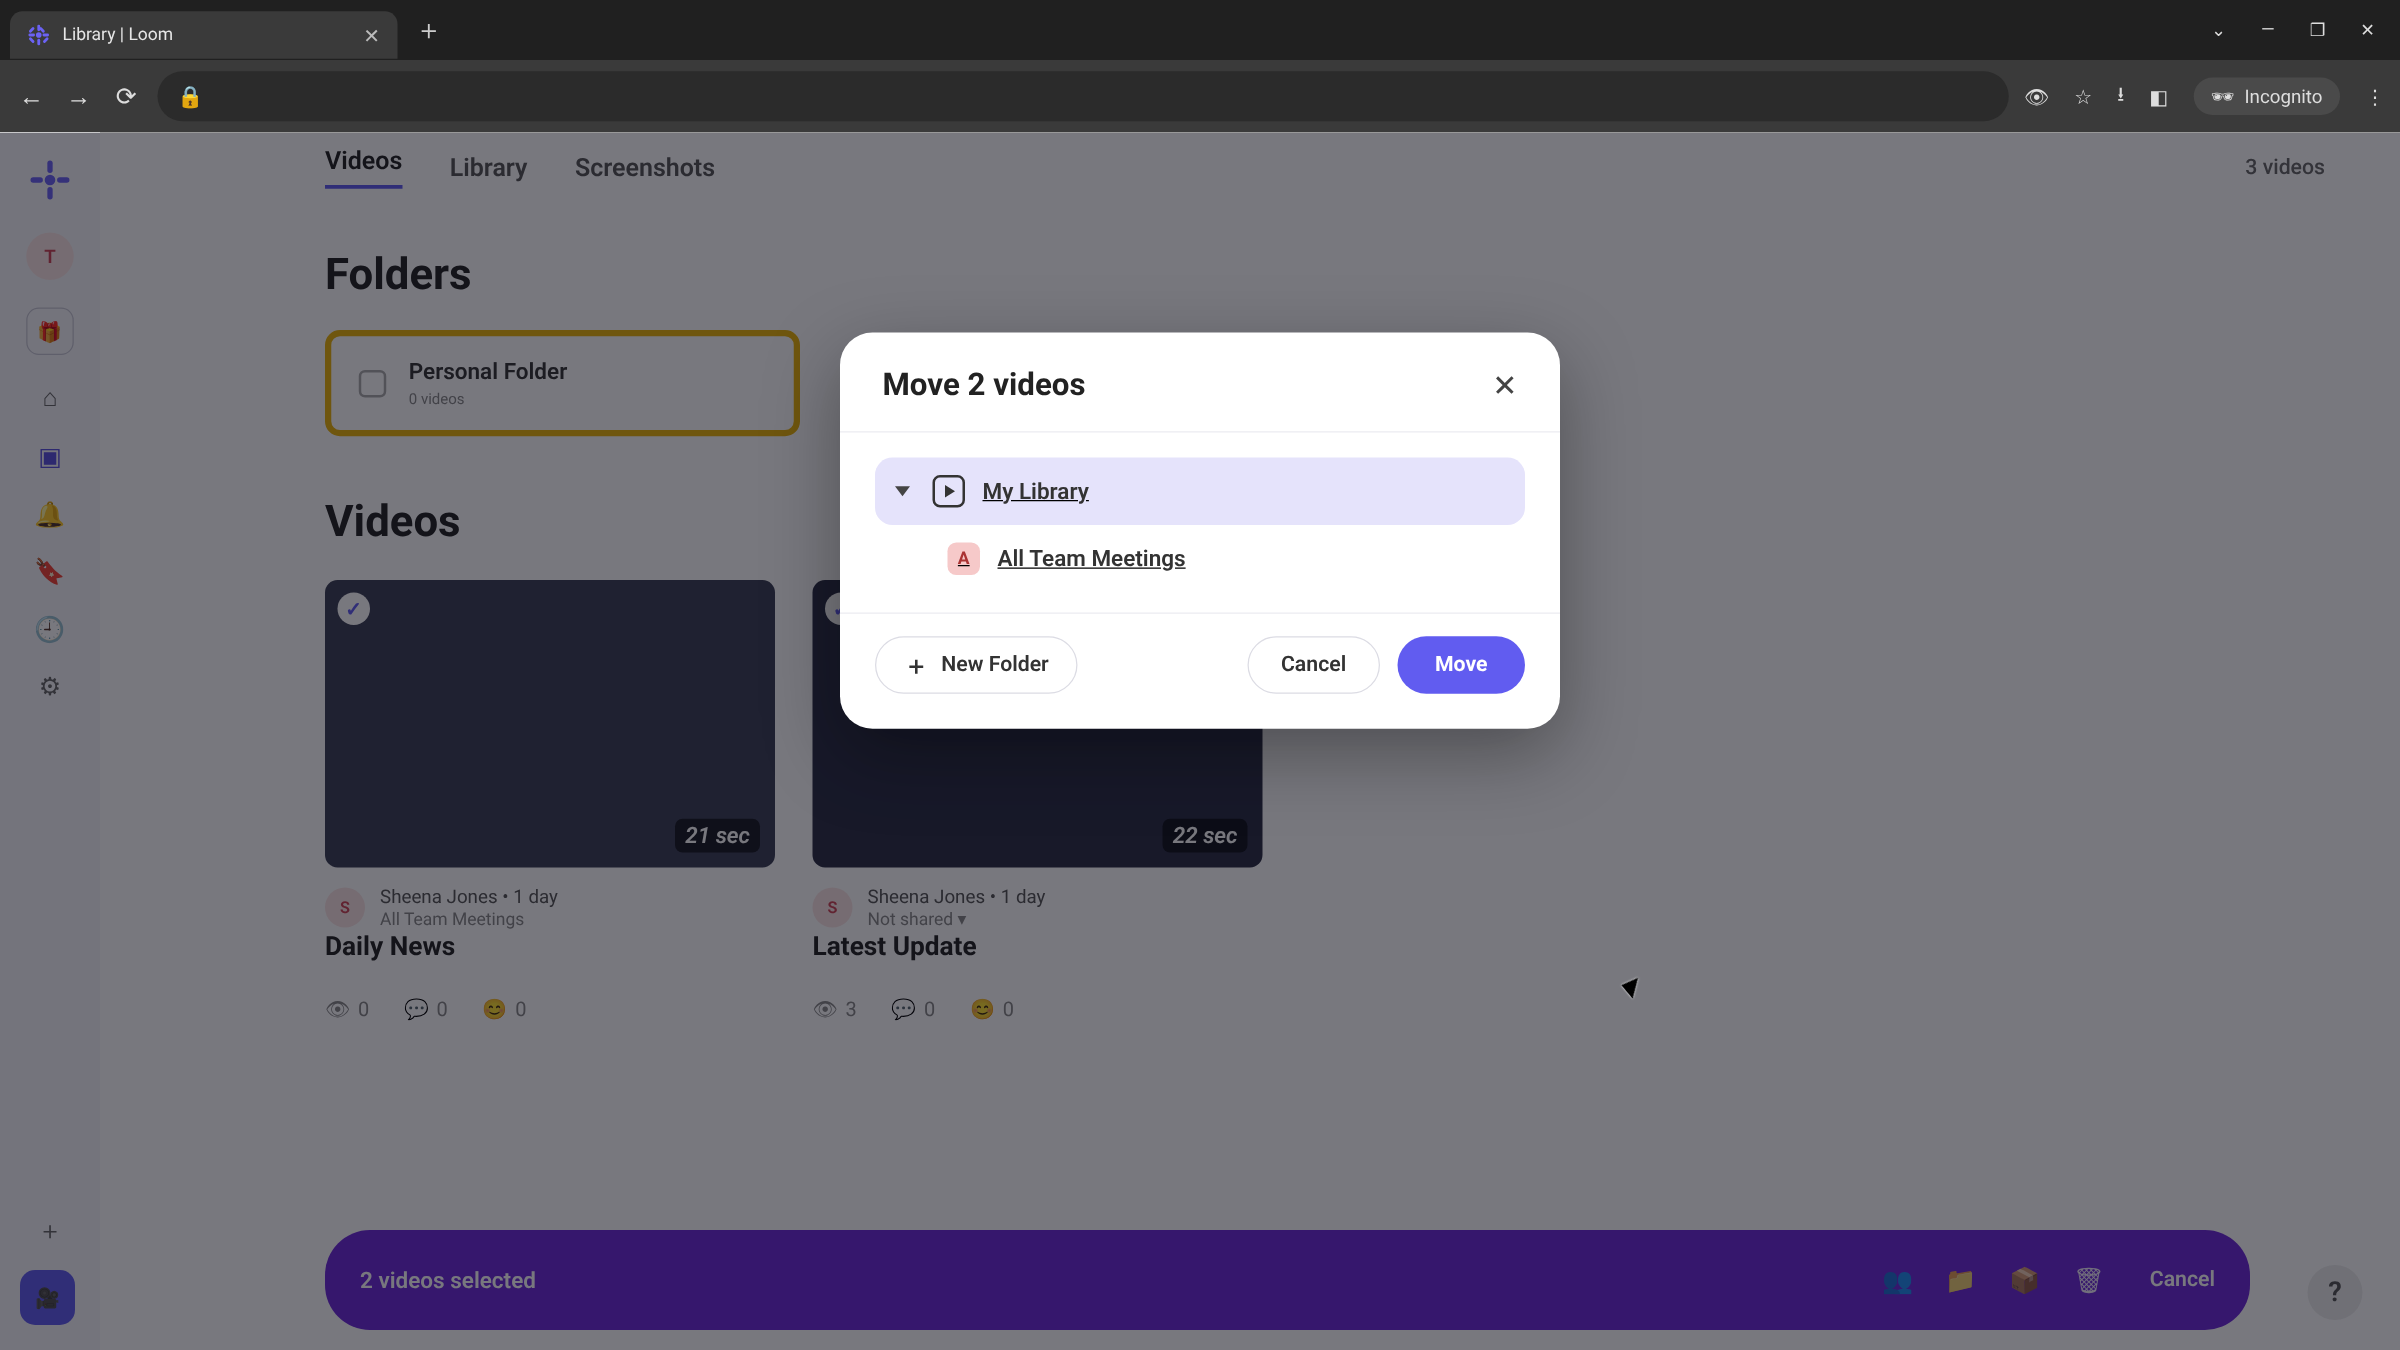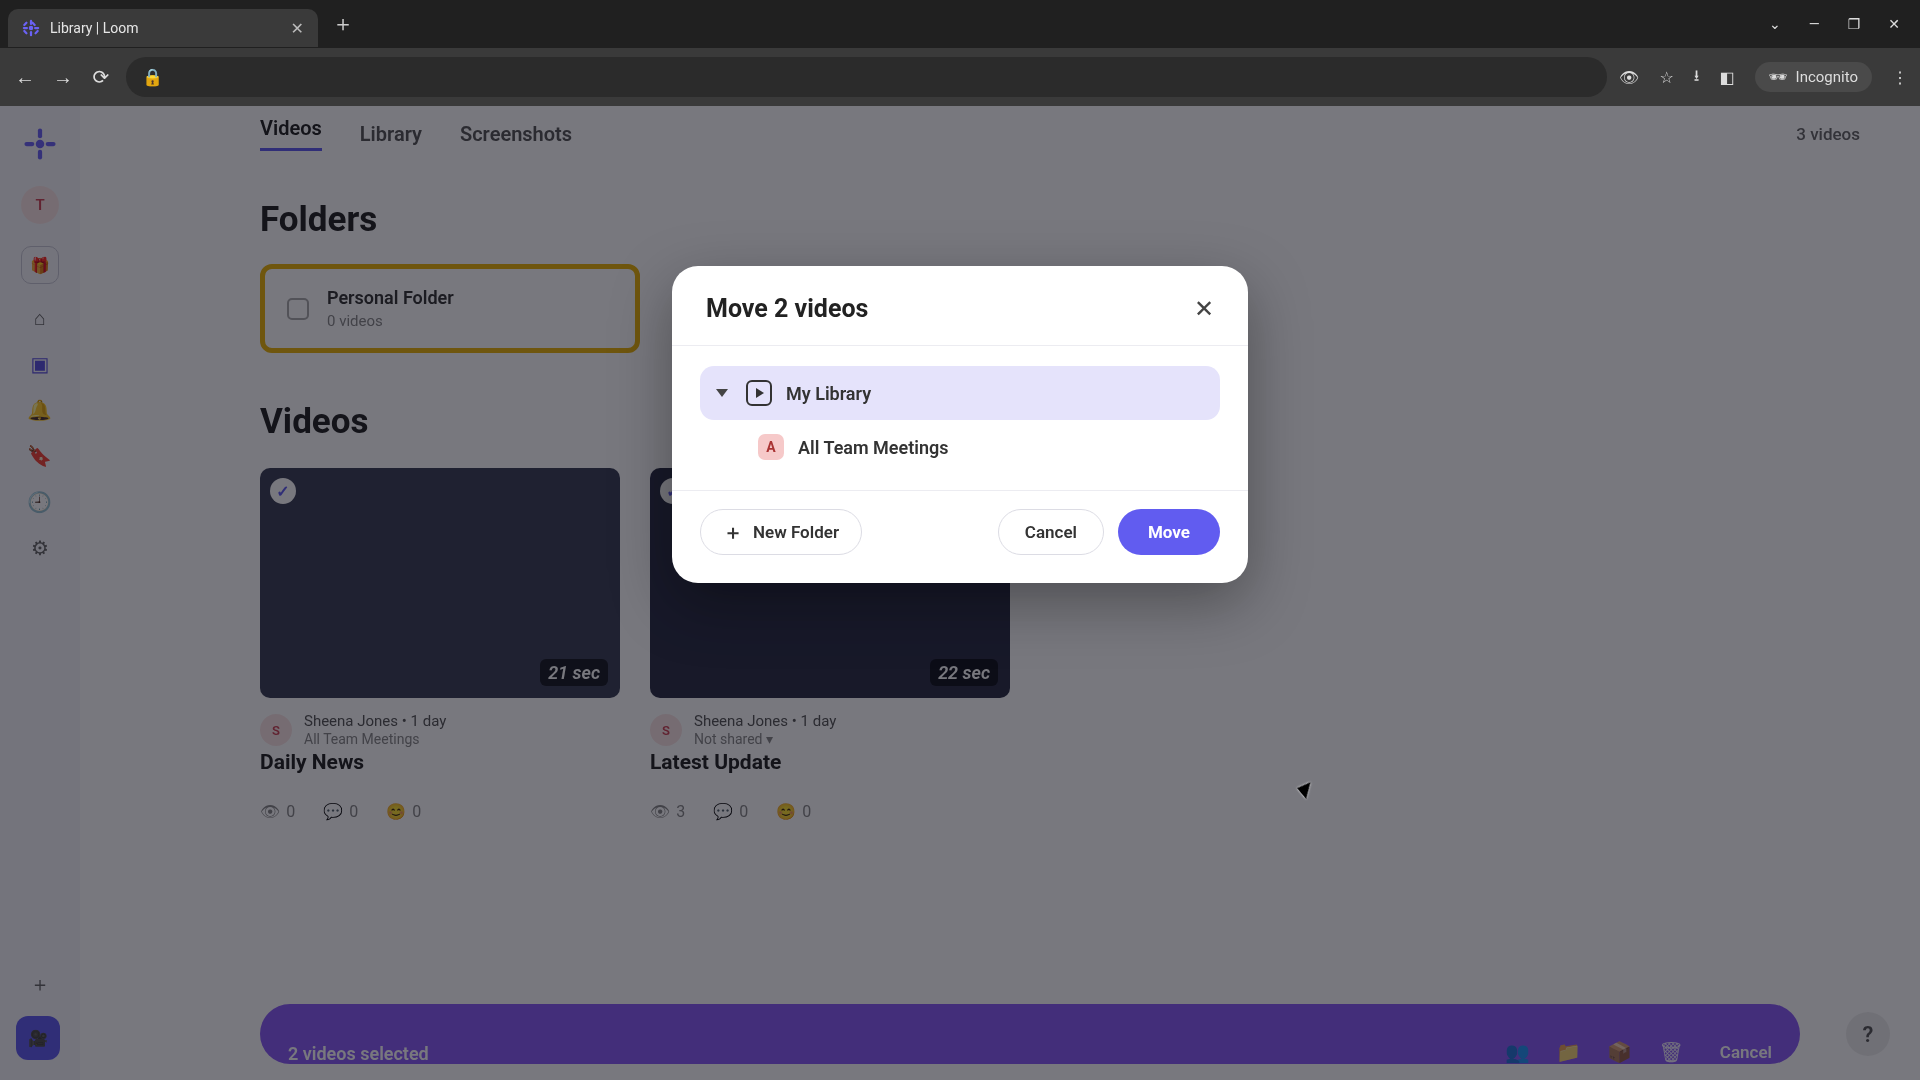--- a/index.html
+++ b/index.html
@@ -38,51 +38,51 @@
 
 .main { margin-left: 80px; padding: 10px 60px 40px 180px; }
 .tabs-row { display: flex; gap: 38px; font-size: 20px; color: #555; font-weight: 600; align-items: center; }
 .tabs-row .active { color: #222; border-bottom: 3px solid #615cf0; padding-bottom: 8px; }
 .video-count { margin-left: auto; color: #666; font-size: 17px; font-weight: 500; }
 
 .section-title { font-size: 35px; font-weight: 700; color: #222; margin-top: 48px; margin-bottom: 24px; }
 .folder-card { display: flex; align-items: center; gap: 18px; border: 5px solid #eab308; border-radius: 12px; padding: 18px 22px; width: 380px; }
 .folder-check { width: 22px; height: 22px; border: 2px solid #aaa; border-radius: 5px; }
 .folder-name { font-size: 18px; font-weight: 600; color: #333; }
-.folder-sub { font-size: 15px; color: #888; margin-top: 4px; }
+.folder-sub { font-size: 12px; color: #888; margin-top: 4px; }
 
 .videos-grid { display: flex; gap: 30px; margin-top: 26px; }
 .video-card { width: 360px; }
 .thumb { width: 360px; height: 230px; background: #3b3f55; border-radius: 10px; position: relative; }
 .thumb-check { position: absolute; top: 10px; left: 10px; width: 26px; height: 26px; background: #fff; border-radius: 50%; display: flex; align-items: center; justify-content: center; color: #615cf0; font-weight: 700; }
 .thumb-dur { position: absolute; bottom: 12px; right: 12px; background: rgba(0,0,0,0.6); color: #fff; font-size: 18px; border-radius: 6px; padding: 3px 8px; font-weight: 600; font-style: italic; }
 .meta-row { display: flex; gap: 12px; margin-top: 14px; align-items: center; }
 .meta-av { width: 32px; height: 32px; border-radius: 50%; background: #fbe5e5; display:flex; align-items:center; justify-content:center; font-size:13px; color:#c45; font-weight:600; }
 .meta-text { font-size: 15px; color: #555; }
 .meta-text .shared { color: #888; font-size: 14px; }
 .v-title { font-size: 21px; font-weight: 700; color: #222; margin-top: 2px; }
 .stats { display: flex; gap: 28px; margin-top: 28px; color: #888; font-size: 16px; }
 .stats span { display: flex; align-items: center; gap: 6px; }
 
-.selection-bar { position: absolute; left: 260px; right: 120px; bottom: 16px; height: 60px; background: #8b5cf6; border-radius: 36px; display: flex; align-items: flex-end; padding: 0 28px; color: #fff; z-index: 3; }
+.selection-bar { position: absolute; left: 260px; right: 120px; bottom: 16px; height: 80px; background: #6d28d9; border-radius: 36px; display: flex; align-items: center; padding: 0 28px; color: #fff; z-index: 3; }
 .sel-text { font-weight: 600; font-size: 18px; }
 .sel-actions { margin-left: auto; display: flex; gap: 26px; align-items: center; }
 .sel-ico { font-size: 20px; opacity: .9; }
 .sel-cancel { font-size: 17px; font-weight: 600; margin-left: 10px; }
 
 .help-fab { position: absolute; right: 30px; bottom: 24px; width: 44px; height: 44px; border-radius: 50%; background: #eee; color: #555; display: flex; align-items: center; justify-content: center; font-size: 22px; font-weight: 600; z-index: 3; }
 
 
 .modal-backdrop { position: absolute; inset: 0; display: flex; align-items: flex-start; justify-content: center; z-index: 10; padding-top: 160px; }
 .modal { width: 576px; background: #fff; border-radius: 26px; box-shadow: 0 20px 60px rgba(0,0,0,0.35); overflow: hidden; }
 .modal-header { display: flex; align-items: center; padding: 28px 34px 22px; }
 .modal-title { font-size: 25px; font-weight: 700; color: #222; }
 .modal-close { margin-left: auto; font-size: 24px; color: #444; cursor: pointer; background: none; border: none; }
 .modal-divider { height: 1px; background: #ececf1; }
-.folder-list { padding: 20px 28px 16px; }
+.folder-list { padding: 20px 28px 16px; text-decoration: underline; }
 .folder-row { display: flex; align-items: center; gap: 14px; padding: 14px 16px; border-radius: 14px; font-weight: 600; font-size: 18px; color: #333; cursor: pointer; }
 .folder-row.selected { background: #e5e3fb; }
 .caret { width: 0; height: 0; border-left: 6px solid transparent; border-right: 6px solid transparent; border-top: 8px solid #444; margin-right: 4px; }
 .lib-ico { width: 26px; height: 26px; border: 2.5px solid #333; border-radius: 6px; position: relative; display:flex; align-items:center; justify-content:center; }
 .lib-ico::before { content:""; position:absolute; width:0; height:0; border-left:8px solid #333; border-top:5px solid transparent; border-bottom:5px solid transparent; margin-left:2px; }
 .subfolder { margin-left: 42px; }
 .sf-badge { width: 26px; height: 26px; border-radius: 7px; background: #f6c9c9; color: #a33; display:flex; align-items:center; justify-content:center; font-weight:700; font-size:14px; }
 .modal-footer { display: flex; align-items: center; padding: 18px 28px 28px; border-top: 1px solid #ececf1; }
 .new-folder-btn { display: flex; align-items: center; gap: 10px; border: 1.5px solid #dcdce4; border-radius: 24px; padding: 12px 22px; font-size: 17px; font-weight: 600; color: #333; background: #fff; cursor: pointer; }
 .plus { font-size: 20px; line-height: 1; }

